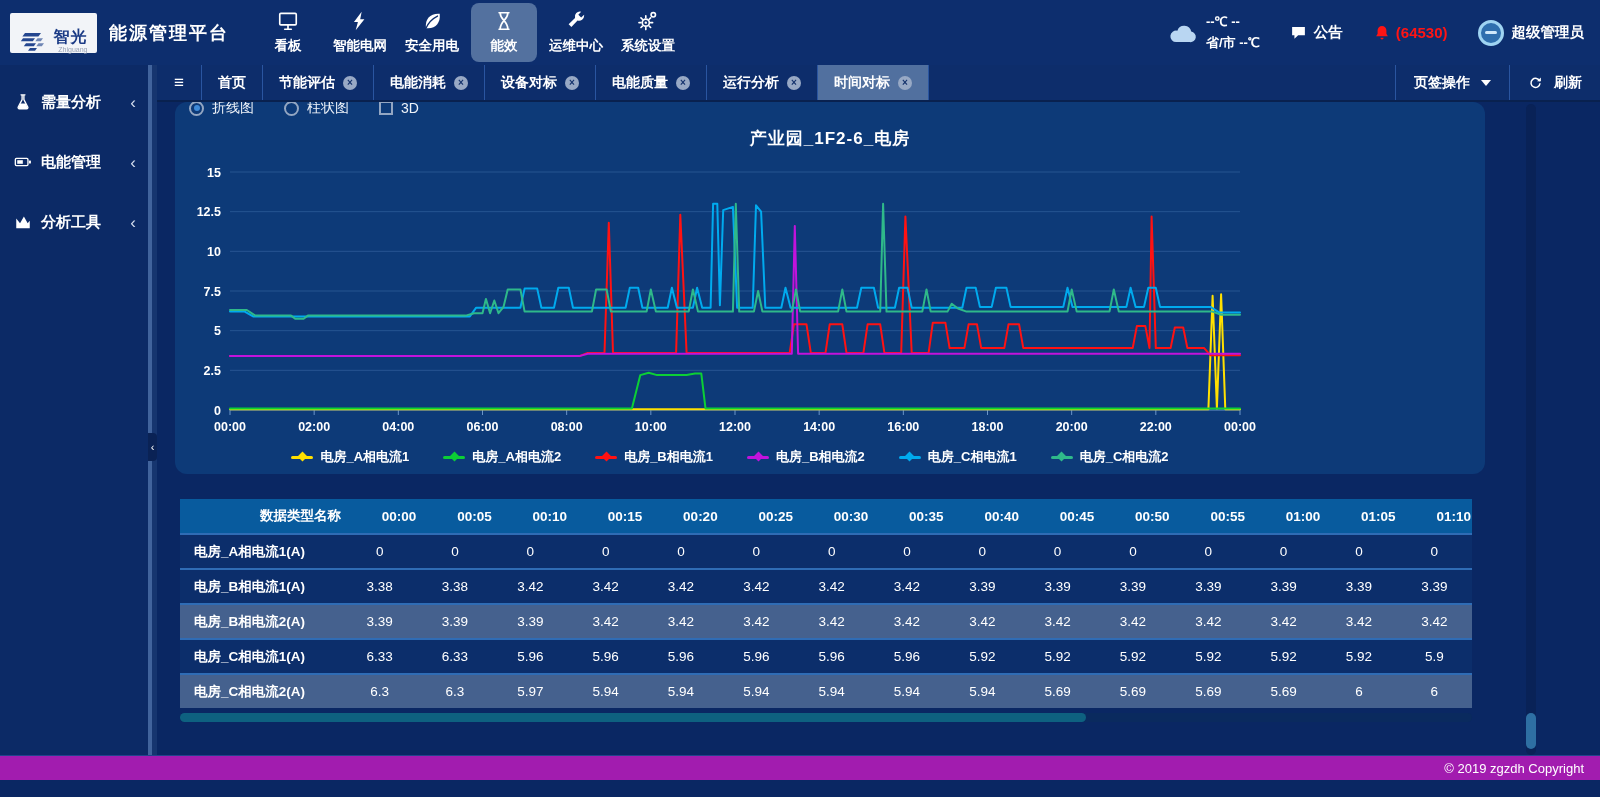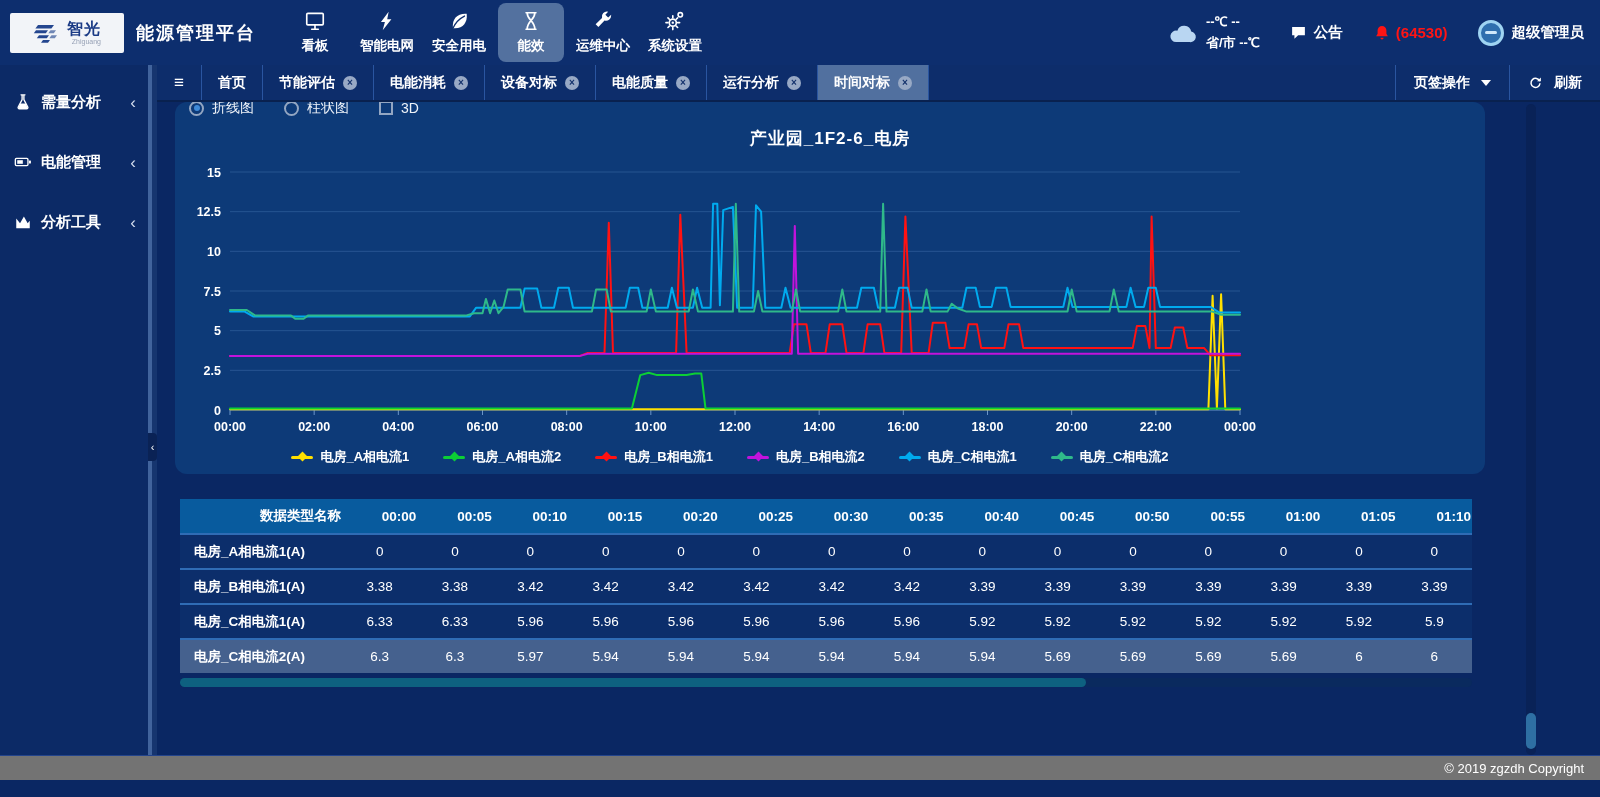--- a/index.html
+++ b/index.html
@@ -1,20 +1,20 @@
 <!DOCTYPE html>
 <html><head>
 <meta charset="utf-8">
 <style>
   html,body{margin:0;padding:0;}
   body{width:1600px;height:797px;background:#0a2763;font-family:"Liberation Sans",sans-serif;color:#fff;overflow:hidden;-webkit-font-smoothing:antialiased;}
   svg .f{fill:currentColor;stroke:none;}
   
   .header{height:65px;background:#0d2e6e;display:flex;align-items:center;}
-  .logo-box{width:114px;height:40px;background:#f2f4f8;margin-left:10px;border-radius:2px;display:flex;align-items:center;justify-content:center;gap:4px;flex:none;}
+  .logo-box{width:87px;height:40px;background:#f2f4f8;margin-left:10px;border-radius:2px;display:flex;align-items:flex-end;justify-content:center;gap:4px;flex:none;}
   .logo-mark{width:30px;height:24px;}
   .logo-text{display:flex;flex-direction:column;line-height:1;}
   .logo-text b{font-size:16px;color:#1a3a85;letter-spacing:1px;}
   .logo-text em{font-style:normal;font-size:7px;color:#98a2b6;text-align:right;margin-top:1px;}
   .app-title{font-size:18px;font-weight:bold;margin-left:12px;letter-spacing:2px;white-space:nowrap;}
   .nav{display:flex;margin-left:26px;gap:6px;height:100%;align-items:stretch;}
   .nav-item{width:66px;display:flex;flex-direction:column;align-items:center;justify-content:center;gap:5px;cursor:pointer;border-radius:8px;margin:3px 0;}
   .nav-item.active{background:#53719f;}
   .nav-item svg{width:22px;height:22px;}
   .nav-label{font-size:13.5px;font-weight:bold;white-space:nowrap;}
@@ -72,21 +72,21 @@
   thead th:first-child{width:160px;}
   tbody td{height:31px;text-align:center;font-weight:normal;}
   tbody td:first-child{text-align:left;padding-left:14px;font-weight:bold;}
   tr.dark{background:#0c2e6b;border-top:2px solid #2f6cb5;border-bottom:2px solid #2f6cb5;}
   tr.light{background:#45618e;}
   .h-scroll{margin:5px 0 0 5px;height:9px;width:1292px;background:#0a2a5e;border-radius:5px;position:relative;}
   .h-thumb{position:absolute;left:0;top:0;height:100%;width:906px;background:#0e6180;border-radius:5px;cursor:pointer;}
   .v-scroll{position:absolute;right:64px;top:39px;bottom:0;width:10px;background:#092257;border-radius:5px;}
   .v-thumb{position:absolute;left:0;bottom:6px;width:10px;height:36px;background:#2e6fa3;border-radius:5px;cursor:pointer;}
   
-  .footer{height:25px;background:#737373;border-top:1px solid #23448c;box-sizing:border-box;display:flex;align-items:center;justify-content:flex-end;padding-right:16px;font-size:13px;}
+  .footer{height:25px;background:#a21caf;border-top:1px solid #23448c;box-sizing:border-box;display:flex;align-items:center;justify-content:flex-end;padding-right:16px;font-size:13px;}
 </style>
 </head>
 <body>
 
 <div class="header">
   <div class="logo-box">
     <svg class="logo-mark" viewBox="0 0 30 24">
       <polygon points="5,4 21,4 18.4,7.4 2.4,7.4" fill="#24468f"></polygon>
       <polygon points="3,9.3 15,9.3 12.8,12.3 0.8,12.3" fill="#24468f"></polygon>
       <polygon points="17.5,9.3 23,9.3 20.8,12.3 15.3,12.3" fill="#6f86b5"></polygon>
@@ -410,20 +410,38 @@
                 <td>3.42</td>
                 <td>3.42</td>
                 <td>3.39</td>
                 <td>3.39</td>
                 <td>3.39</td>
                 <td>3.39</td>
                 <td>3.39</td>
                 <td>3.39</td>
                 <td>3.39</td>
               </tr>
+              <tr class="light">
+                <td>电房_B相电流2(A)</td>
+                <td>3.39</td>
+                <td>3.39</td>
+                <td>3.39</td>
+                <td>3.42</td>
+                <td>3.42</td>
+                <td>3.42</td>
+                <td>3.42</td>
+                <td>3.42</td>
+                <td>3.42</td>
+                <td>3.42</td>
+                <td>3.42</td>
+                <td>3.42</td>
+                <td>3.42</td>
+                <td>3.42</td>
+                <td>3.42</td>
+              </tr>
               <tr class="dark">
                 <td>电房_C相电流1(A)</td>
                 <td>6.33</td>
                 <td>6.33</td>
                 <td>5.96</td>
                 <td>5.96</td>
                 <td>5.96</td>
                 <td>5.96</td>
                 <td>5.96</td>
                 <td>5.96</td>

